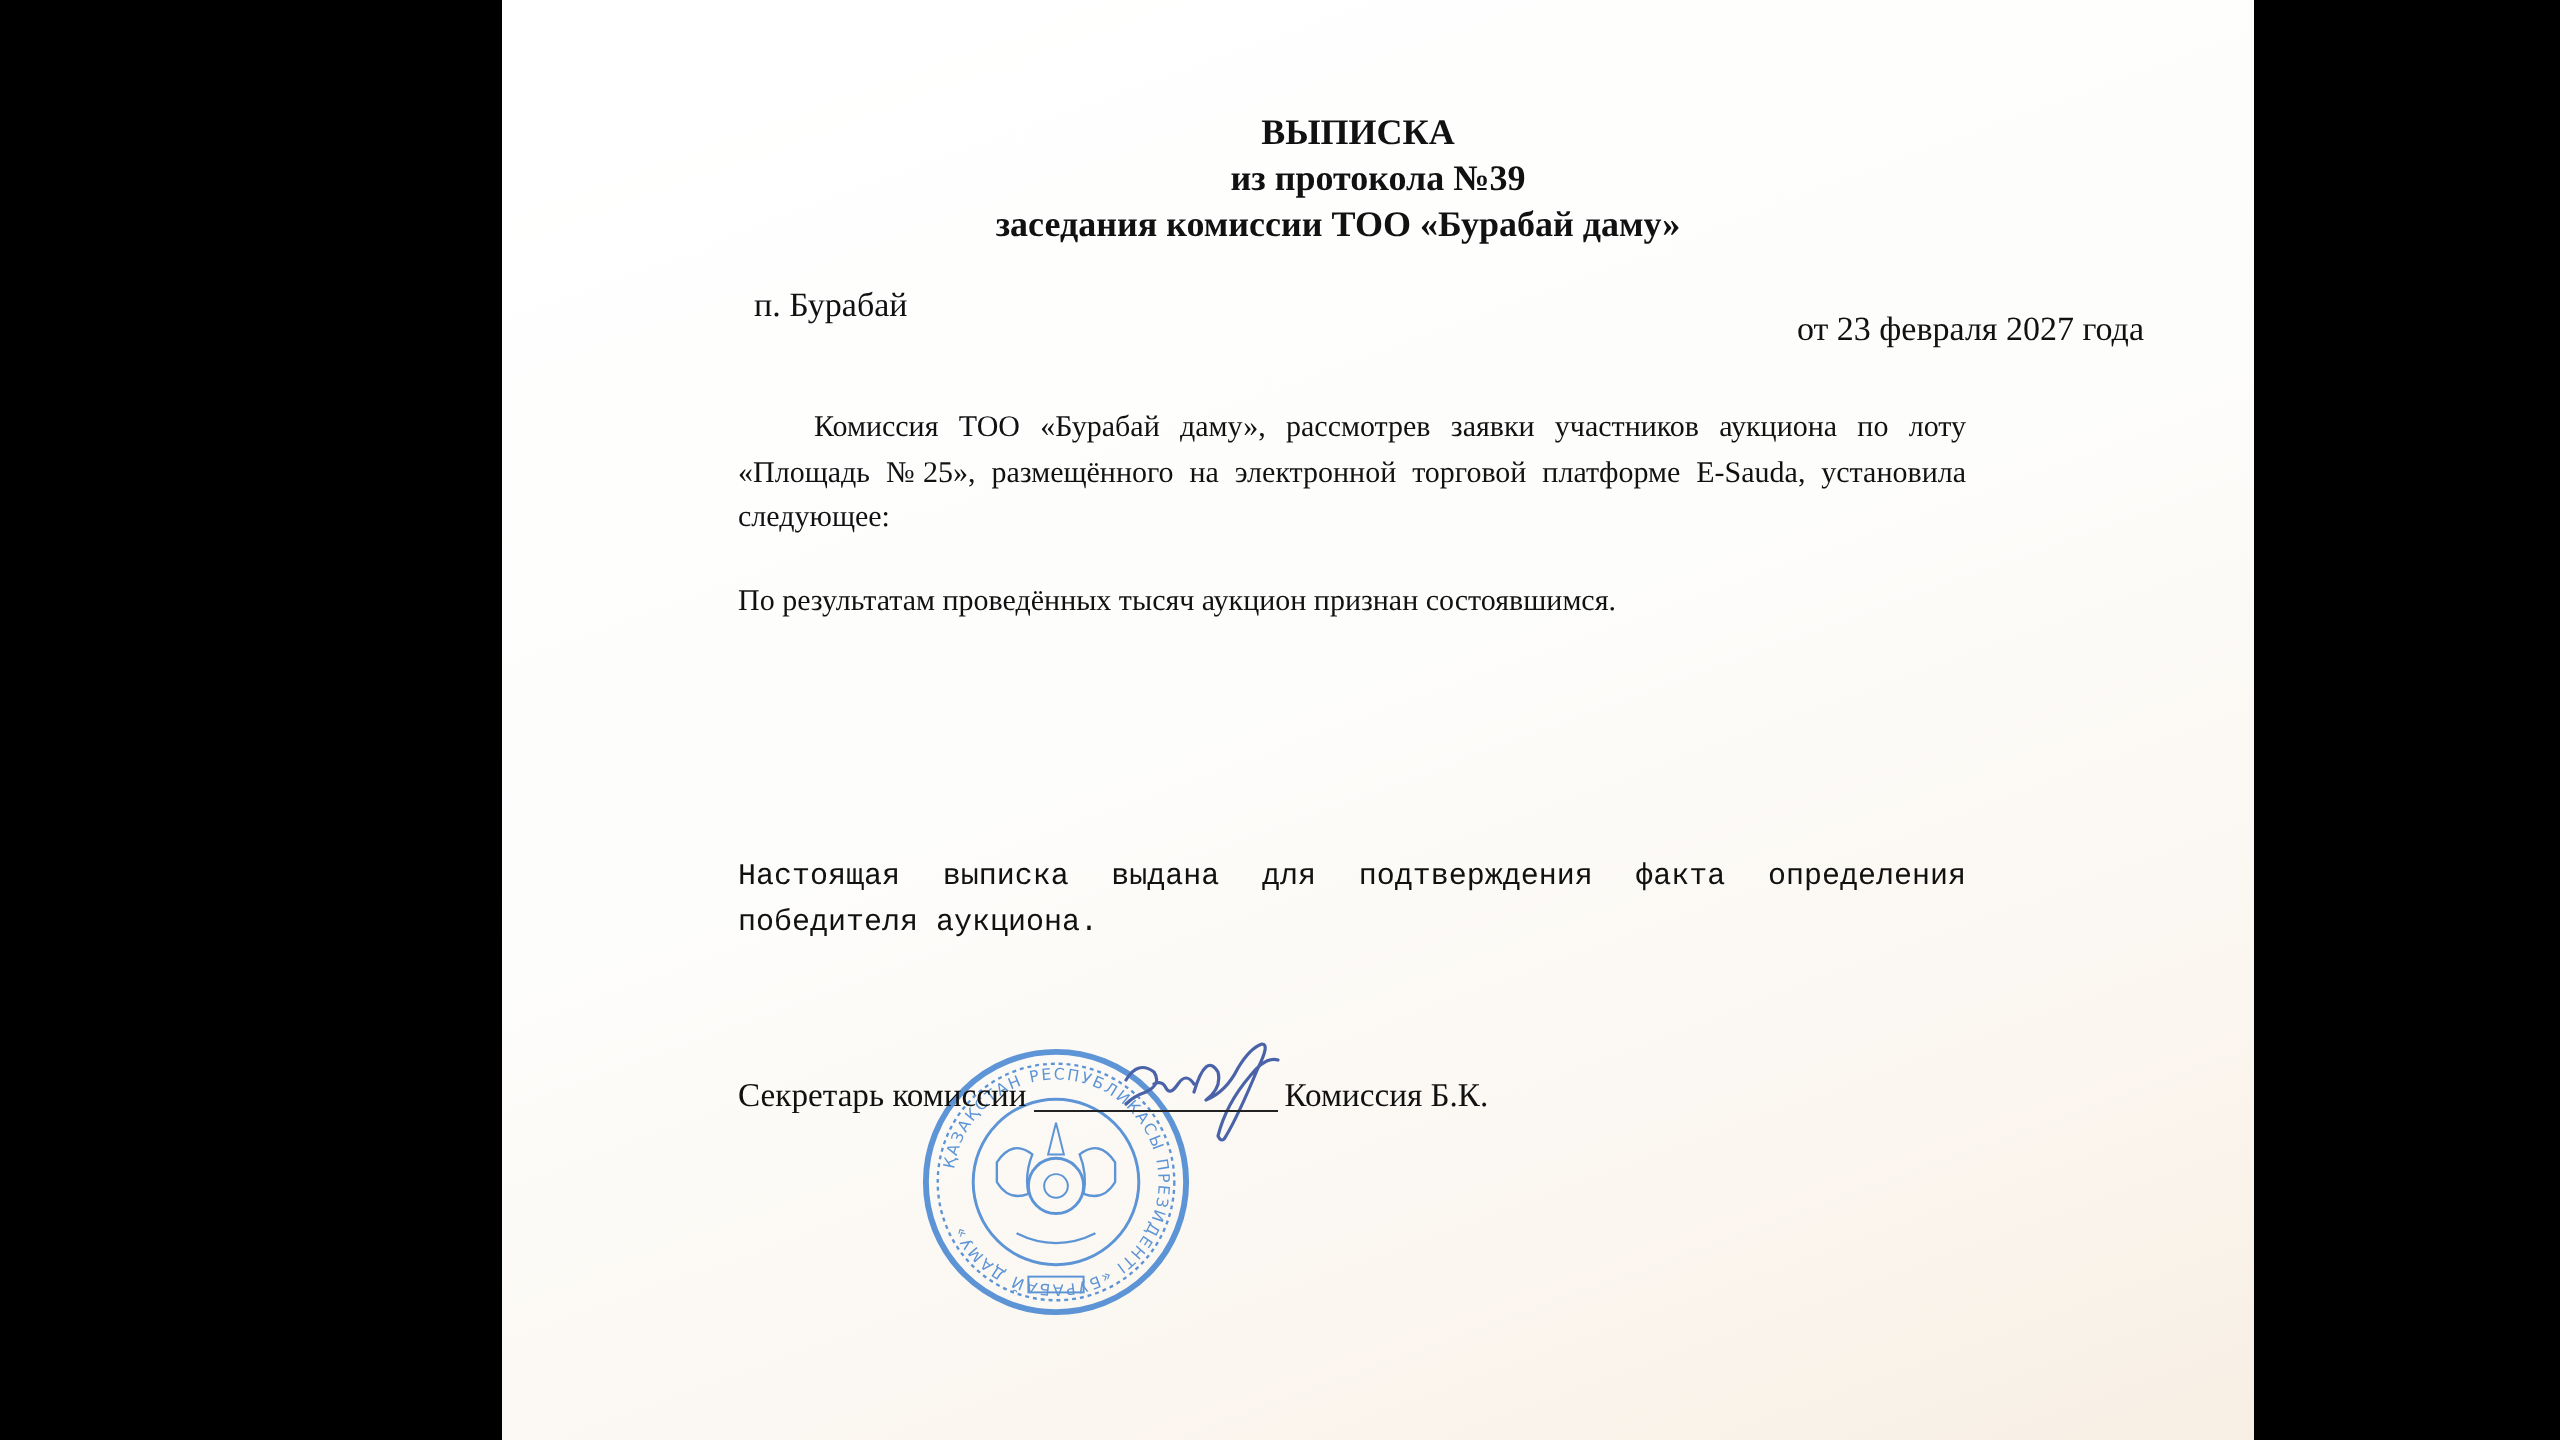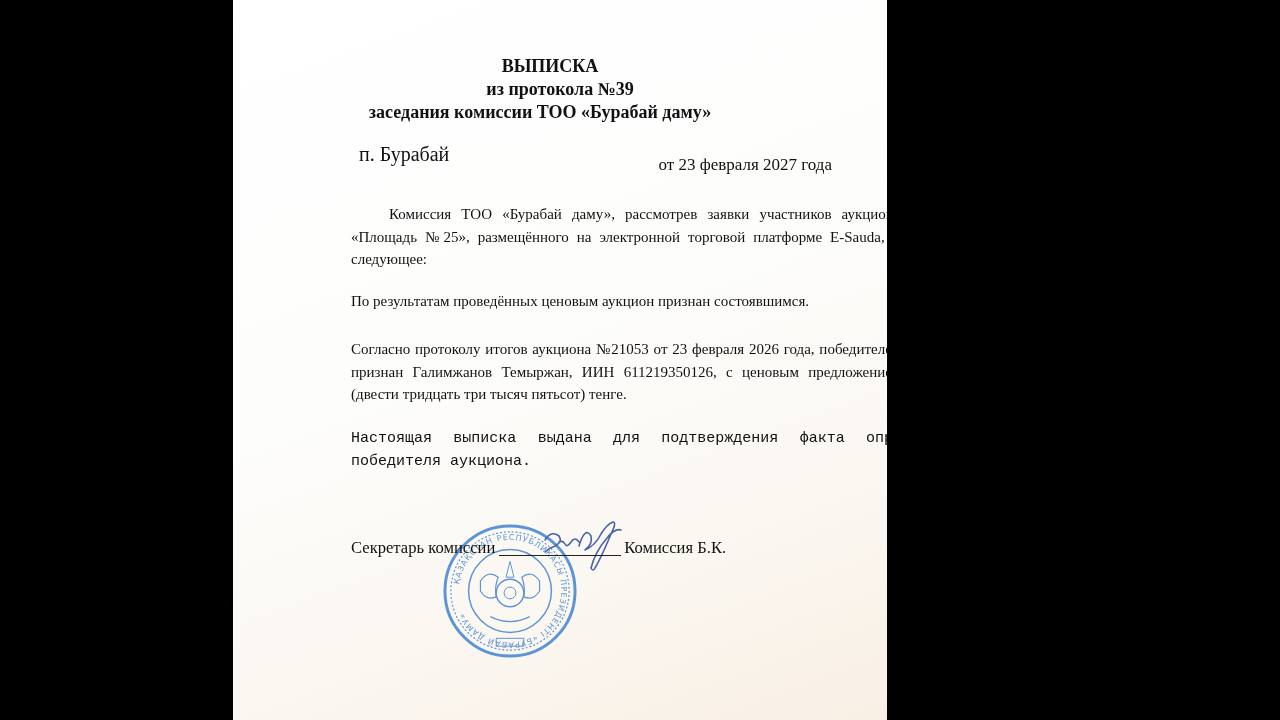--- a/index.html
+++ b/index.html
@@ -3,36 +3,36 @@
   <meta charset="utf-8">
   <style>
     html, body { margin: 0; padding: 0; }
     body {
       width: 1280px; height: 720px; overflow: hidden;
       background: #000;
       position: relative;
       font-family: "Liberation Serif", "DejaVu Serif", serif;
     }
     .page {
-      position: absolute; left: 233px; top: 0;
-      width: 654px; height: 720px;
+      position: absolute; left: 251px; top: 0;
+      width: 876px; height: 720px;
       background: linear-gradient(160deg, #ffffff 0%, #fdfdfc 45%, #fbf7f1 75%, #f8efe4 100%);
       overflow: hidden;
     }
     .title-block {
       position: absolute; left: 0; right: 0; top: 55px;
       text-align: center; color: #111;
       font-weight: bold; font-size: 18px; line-height: 23px;
     }
     .title-block div { white-space: nowrap; }
     .title-block .t1 { transform: translateX(-10px); }
     .title-block .t3 { transform: translateX(-20px); }
     .place {
       position: absolute; left: 126px; top: 143px;
-      font-size: 20px; color: #111;
+      font-size: 17px; color: #111;
     }
     .date {
       position: absolute; right: 55px; top: 155px;
       font-size: 17px; color: #111;
     }
     .para {
       position: absolute; left: 118px; width: 614px;
       font-size: 15px; line-height: 22.5px; color: #111;
       text-align: justify;
     }
@@ -68,22 +68,21 @@
   <div class="title-block">
     <div class="t1">ВЫПИСКА</div>
     <div class="t2">из протокола №39</div>
     <div class="t3">заседания комиссии ТОО «Бурабай даму»</div>
   </div>
 
   <div class="place">п. Бурабай</div>
   <div class="date">от 23 февраля 2027 года</div>
 
   <div class="para indent p1">Комиссия ТОО «Бурабай даму», рассмотрев заявки участников аукциона по лоту «Площадь №25», размещённого на электронной торговой платформе E-Sauda, установила следующее:</div>
-  <div class="para p2">По результатам проведённых ценовым аукцион признан состоявшимся.</div>
-  <div class="para p3">Согласно протоколу итогов аукциона №21053 от 23 февраля 2026 года, победителем аукциона признан Галимжанов Темыржан, ИИН 611219350126, с ценовым предложением 233 500 (двести тридцать три тысяч пятьсот) тенге.</div>
+  <div class="para p2">По результатам проведённых тысяч аукцион признан состоявшимся.</div>
   <div class="para p4">Настоящая выписка выдана для подтверждения факта определения победителя аукциона.</div>
 
   <svg class="stamp" viewBox="0 0 140 140">
     <circle cx="70" cy="70" r="66" fill="none" stroke="#3b7fd0" stroke-width="3"></circle>
     <circle cx="70" cy="70" r="60" fill="none" stroke="#3b7fd0" stroke-width="1.2" stroke-dasharray="2 2"></circle>
     <circle cx="70" cy="70" r="42" fill="none" stroke="#3b7fd0" stroke-width="1.5"></circle>
     <defs>
       <path id="outerArc" d="M 70 70 m -52 0 a 52 52 0 1 1 104 0 a 52 52 0 1 1 -104 0"></path>
     </defs>
     <text font-size="8" fill="#3b7fd0" font-family="DejaVu Sans, sans-serif" letter-spacing="1">

